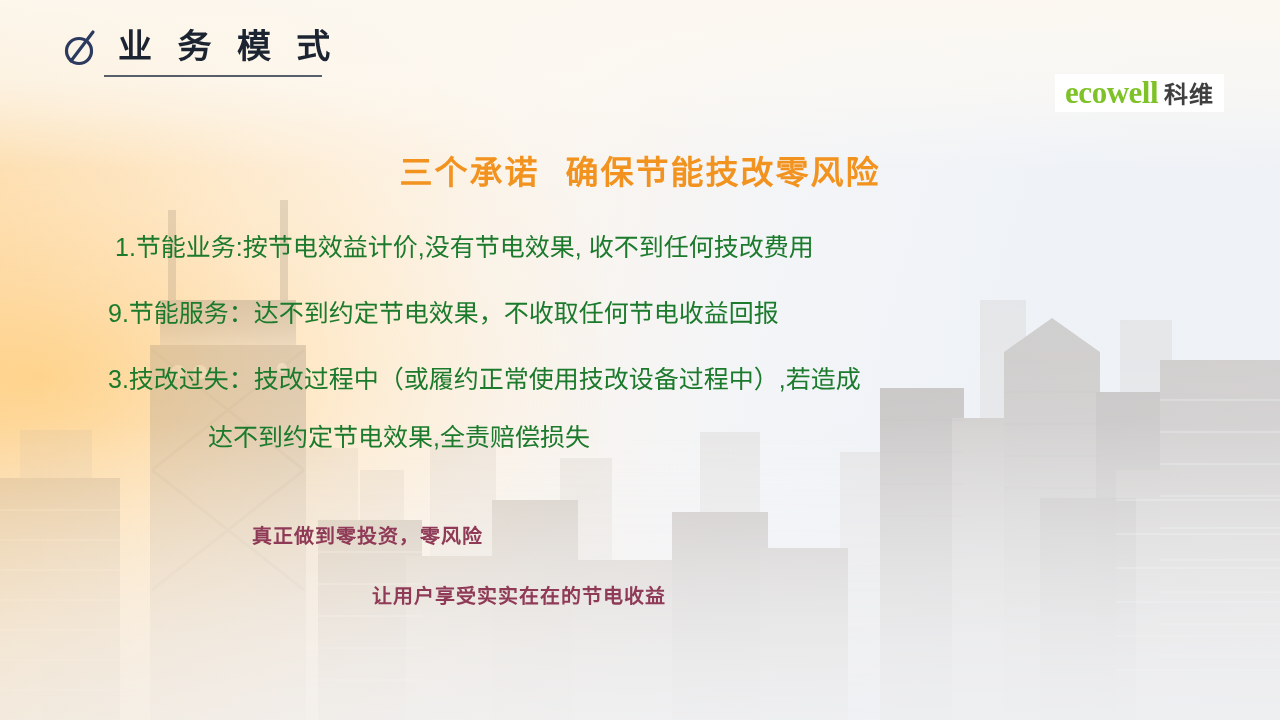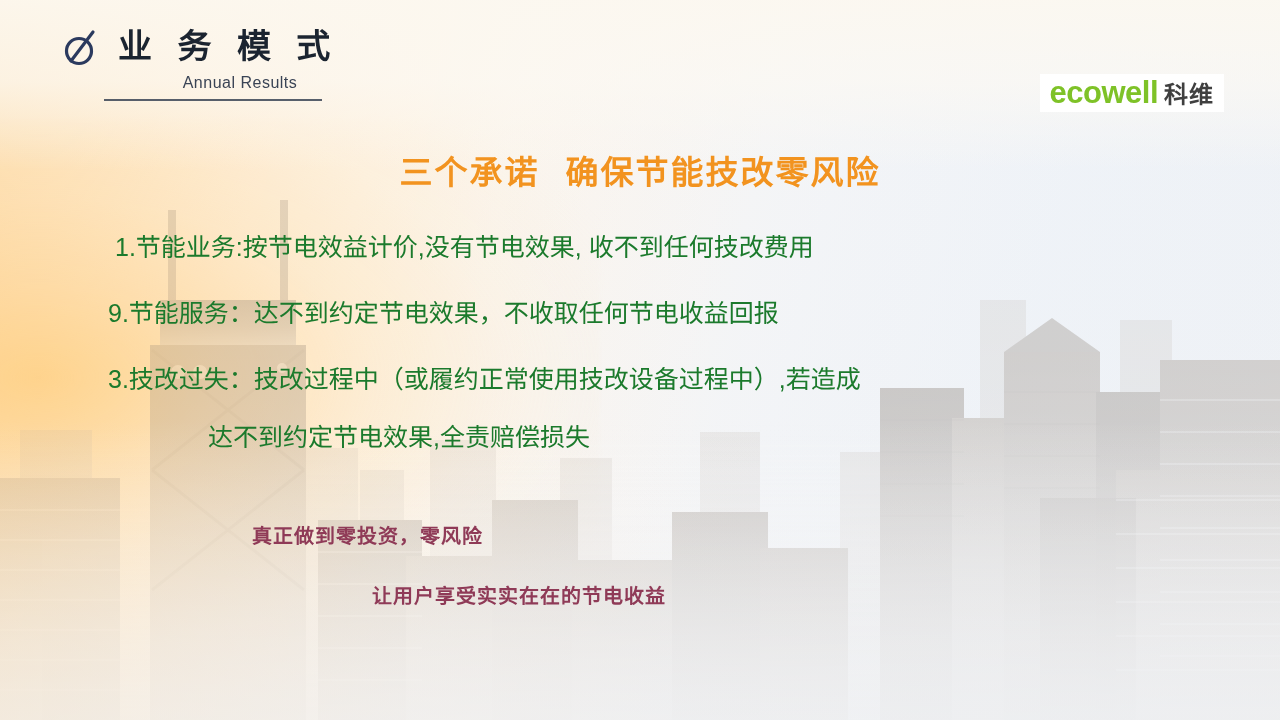--- a/index.html
+++ b/index.html
@@ -152,21 +152,21 @@
     display: flex;
     align-items: baseline;
     gap: 6px;
   }
   .logo-word {
     font-size: 31px;
     font-weight: bold;
     color: #7ec227;
     letter-spacing: -0.5px;
     line-height: 1;
-    font-family: Liberation Sans, sans-serif;
+    font-family: Liberation Serif, serif;
   }
   .logo-cn {
     font-size: 24px;
     font-weight: bold;
     color: #3f3f3f;
     letter-spacing: 1px;
     line-height: 1;
   }
 
   
@@ -365,21 +365,20 @@
   <div class="header">
     <div class="header-row">
       <span class="brand-mark">
         <svg width="40" height="42" viewBox="0 0 40 42" aria-hidden="true">
           <circle cx="17" cy="25" r="12.5" fill="none" stroke="#2b3a5e" stroke-width="3.2"></circle>
           <line x1="9" y1="35" x2="31" y2="6" stroke="#2b3a5e" stroke-width="3.2" stroke-linecap="round"></line>
         </svg>
       </span>
       <span class="header-title">业 务 模 式</span>
     </div>
-    <div class="header-sub">Annual Results</div>
     <div class="header-rule"></div>
   </div>
 
   <div class="logo">
     <span class="logo-word">ecowell</span>
     <span class="logo-cn">科维</span>
   </div>
 
   <div class="headline">
     <span>三个承诺</span><span class="gap"></span><span>确保节能技改零风险</span>

